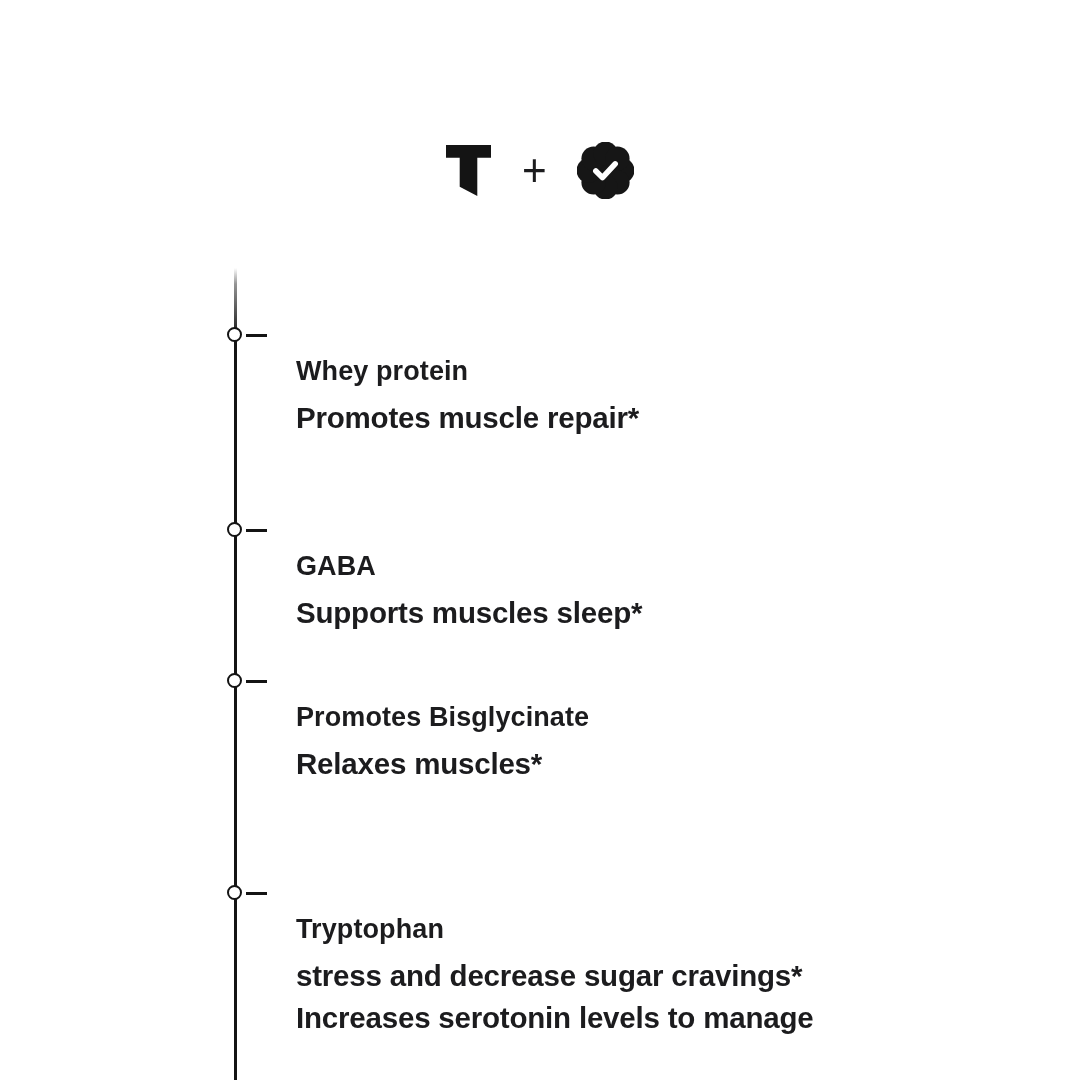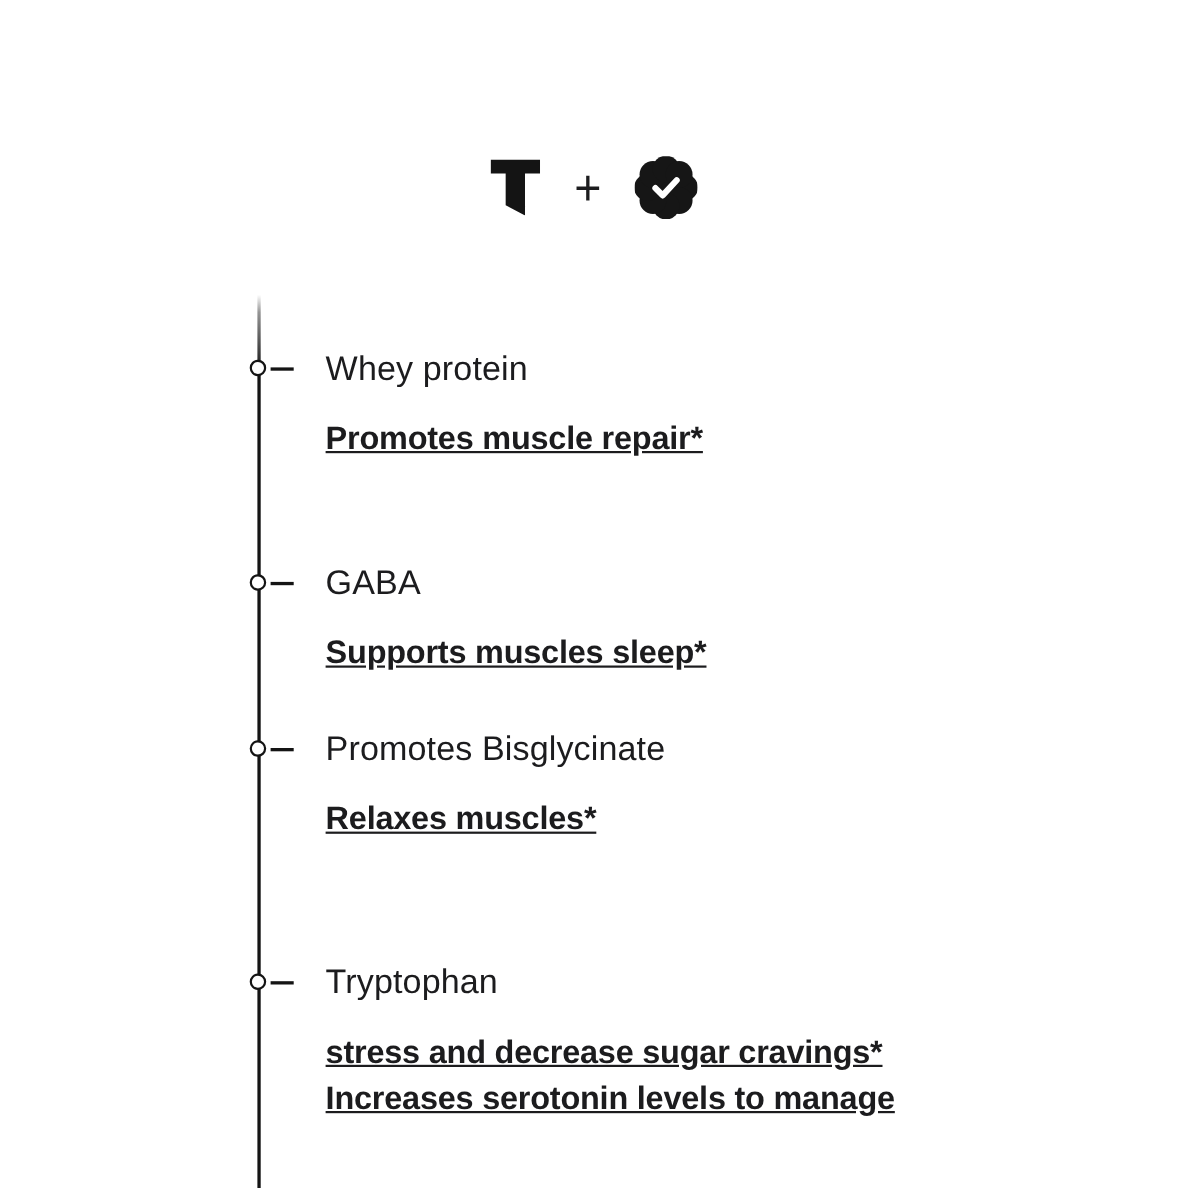--- a/index.html
+++ b/index.html
@@ -68,32 +68,32 @@
   .marker-dash {
     position: absolute;
     left: 246px;
     top: 19.5px;
     width: 21px;
     height: 3px;
     background: #141414;
   }
   .texts { margin-left: 296px; }
   .title {
-    font-size: 31px;
+    font-size: 27px;
     line-height: 42px;
-    font-weight: 400;
+    font-weight: 700;
     letter-spacing: 0.1px;
+    margin-top: 36px;
   }
   .desc {
-    margin-top: 22px;
+    margin-top: 5px;
     font-size: 29.5px;
     line-height: 42px;
     font-weight: 700;
     letter-spacing: -0.2px;
-    text-decoration: underline;
   }
 </style>
 </head>
 <body>
 
 <div class="header">
   <span class="t-logo">
     <svg width="45" height="51" viewBox="0 0 46 52" aria-hidden="true">
       <path d="M0 0 H46 V13 H32 V52 L14 42.5 V13 H0 Z" fill="#141414"></path>
     </svg>

